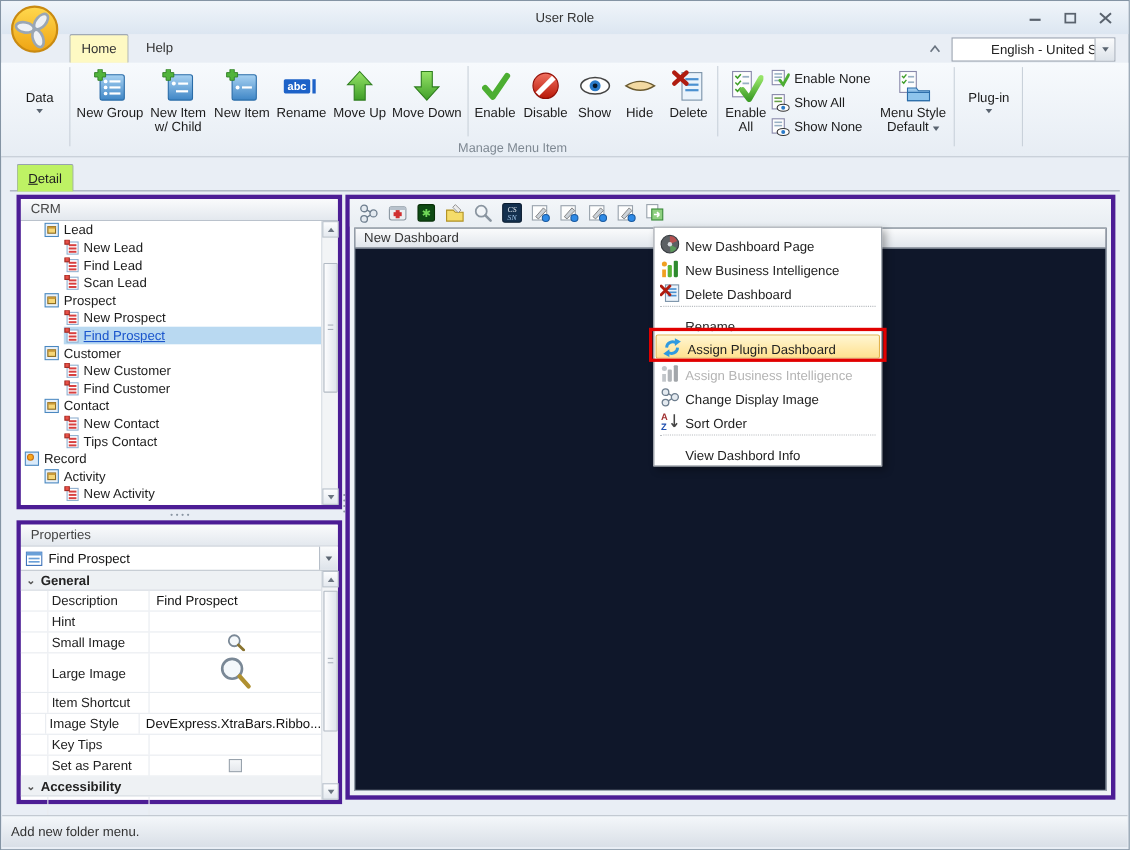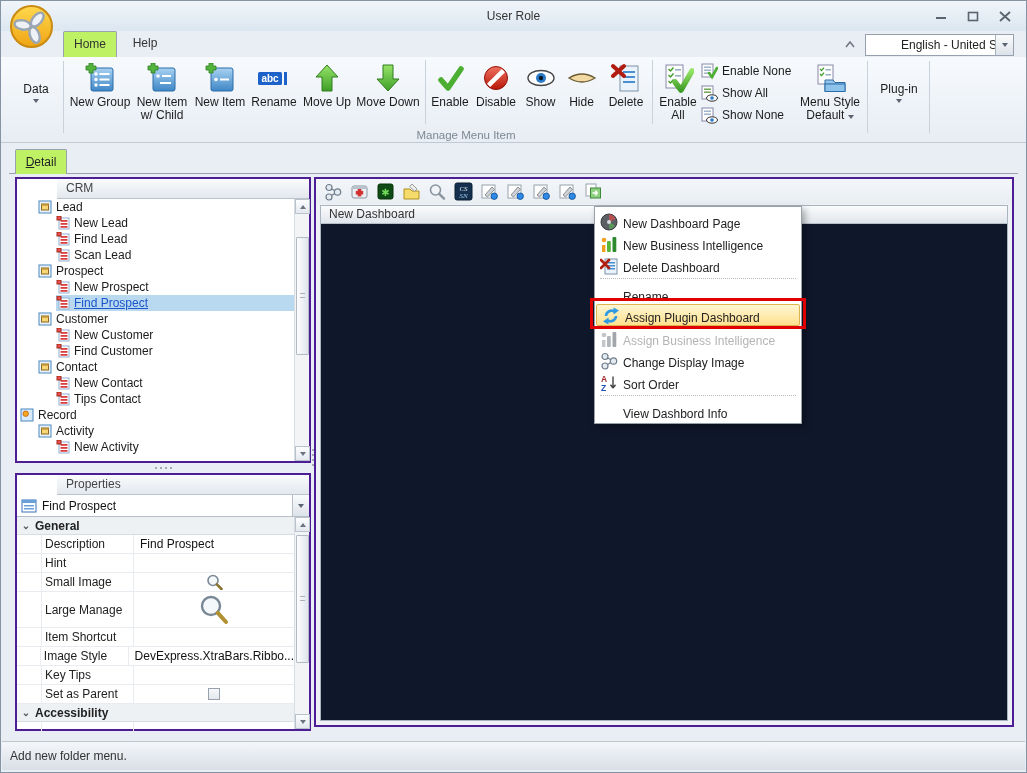--- a/index.html
+++ b/index.html
@@ -13,21 +13,21 @@
               background:linear-gradient(#f0f5fa,#dce6f1); }
   .app-logo { position:absolute; left:8px; top:3px; width:45px; height:45px; z-index:12; }
   .win-title { position:absolute; left:0; right:0; top:0; height:30px; line-height:30px;
                text-align:center; color:#333; }
   .winbtns { position:absolute; right:10px; top:7px; display:flex; gap:10px; z-index:5; }
   .winbtn { width:22px; height:16px; display:flex; align-items:center; justify-content:center; cursor:default; }
 
   
   .tabrow { position:absolute; left:0; top:30px; right:0; height:26px; }
   .rtab { position:absolute; top:0; height:26px; line-height:25px; text-align:center; color:#333; }
-  .rtab.active { background:#bef264; border:1px solid #98a2b0; border-bottom:none;
+  .rtab.active { background:#fef9c3; border:1px solid #98a2b0; border-bottom:none;
                  border-radius:2px 2px 0 0; z-index:3; }
   .collapse-btn { position:absolute; left:841px; top:5px; width:16px; height:16px;
                   display:flex; align-items:center; justify-content:center; }
   .langbox { position:absolute; left:864px; top:3px; width:149px; height:22px; background:#fff;
              border:1px solid #96a0ae; display:flex; align-items:center;padding-left:29px; }
   .langbox .ltext { flex:1; padding-left:6px; color:#222; white-space:nowrap; overflow:hidden; }
   .langbox .ddbtn { width:18px; height:100%; border-left:1px solid #aab2bc;
                     background:linear-gradient(#fafbfc,#dde3ea); display:flex; align-items:center; justify-content:center; }
 
   
@@ -47,21 +47,21 @@
              border-right:3px solid transparent; border-top:4px solid #5a6470; }
   .vbtn { position:absolute; top:0; height:70px; display:flex; flex-direction:column;
           align-items:center; justify-content:center; gap:3px; }
 
   
   .workarea-line { position:absolute; left:8px; right:8px; top:172px; border-top:1px solid #98a2b0; }
   .detail-tab { position:absolute; left:14px; top:148px; width:52px; height:25px; background:#bef264;
                 border:1px solid #98a2b0; border-bottom:none; border-radius:2px 2px 0 0;
                 text-align:center; line-height:24px; z-index:4; color:#222; }
 
-  .panel { position:absolute; border:2px solid #4c1d95; background:#fff;padding-left:40px; }
+  .panel { position:absolute; border:4px solid #4c1d95; background:#fff; }
   .phead { height:20px; background:linear-gradient(#fafbfc,#e3e8ee); border-bottom:1px solid #bac2cc;
            line-height:19px; padding-left:9px; color:#444; }
 
   
   .tree-body { position:absolute; left:0; top:20px; right:0; bottom:0; overflow:hidden; background:#fff; }
   .trow { display:flex; align-items:center; height:16px; cursor:default; }
   .trow .fill { display:flex; align-items:center; gap:4px; flex:1; height:16px; }
   .trow.sel .fill { background:#b9d9f1; }
   .tlabel { white-space:nowrap; }
   .trow.sel .tlabel { color:#1a55cc; text-decoration:underline; }
@@ -635,21 +635,21 @@
           <span class="pl">Small Image</span>
           <span class="pv center">
         <svg width="17" height="16">
               <circle cx="7" cy="6.5" r="5" fill="#f4f8fb" stroke="#7a8896" stroke-width="1.6"></circle>
               <line x1="10.8" y1="10.3" x2="15.5" y2="15" stroke="#8a7430" stroke-width="2.6" stroke-linecap="round"></line>
             </svg>
           </span>
         </div>
       <div class="prow tall">
           <span class="pind"></span>
-          <span class="pl">Large Manage</span>
+          <span class="pl">Large Image</span>
           <span class="pv center">
         <svg width="30" height="30">
               <circle cx="12" cy="11" r="9" fill="#f4f8fb" stroke="#7a8896" stroke-width="2.4"></circle>
               <line x1="18.8" y1="17.8" x2="27" y2="27" stroke="#b09030" stroke-width="4" stroke-linecap="round"></line>
             </svg>
           </span>
         </div>
       <div class="prow">
           <span class="pind"></span>
           <span class="pl">Item Shortcut</span>

